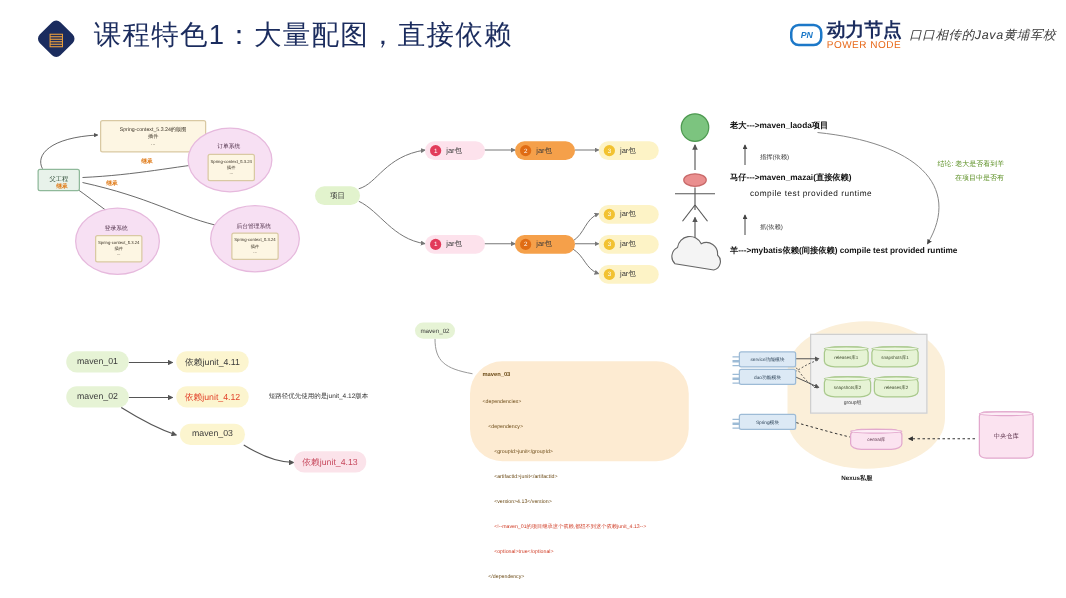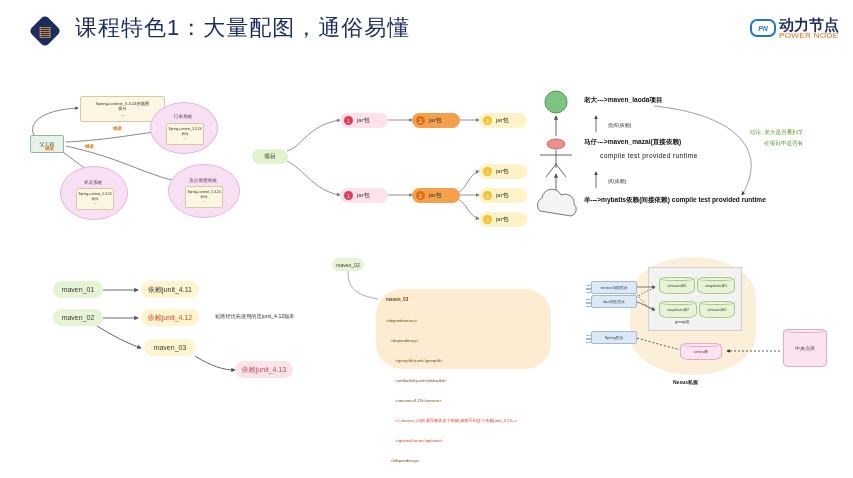--- a/index.html
+++ b/index.html
@@ -154,27 +154,28 @@
 </head>
 <body>
 
 <div class="slide">
 
   <div class="header">
     <div class="hdr-badge">
       <div class="dia"></div>
       <div class="gly">▤</div>
     </div>
-    <div class="hdr-title">课程特色1：大量配图，通俗易懂</div>
+    <div class="hdr-title">课程特色1：大量配图，直接依赖</div>
     <div class="logo">
       <div class="logo-mark">PN</div>
       <div class="logo-txtblk">
         <div class="logo-cn">动力节点</div>
         <div class="logo-en">POWER NODE</div>
       </div>
+      <div class="logo-tag">口口相传的Java黄埔军校</div>
     </div>
   </div>
 
   <div class="d1">
     <svg class="svgl" width="250" height="135">
       <defs>
         <marker id="ah1" markerWidth="5" markerHeight="5" refX="4" refY="2.5" orient="auto">
           <path d="M0,0 L5,2.5 L0,5 z" fill="#555"></path>
         </marker>
       </defs>

